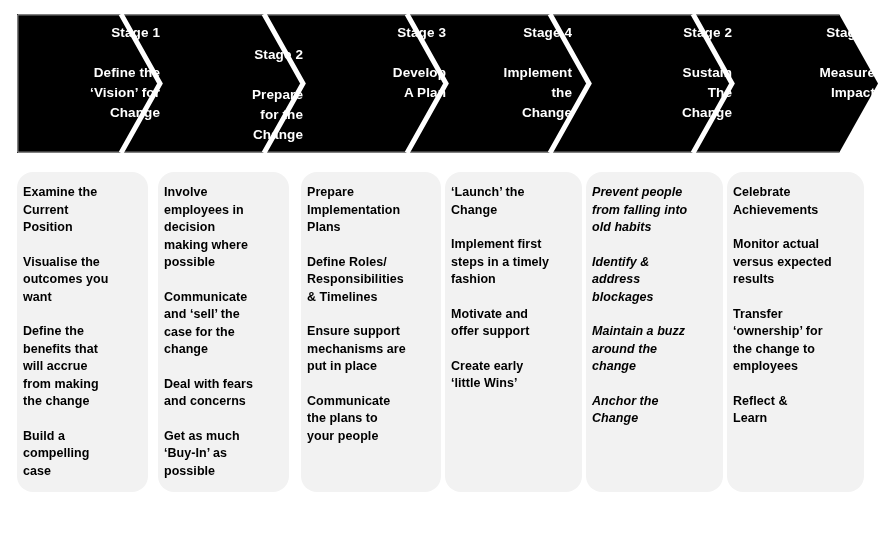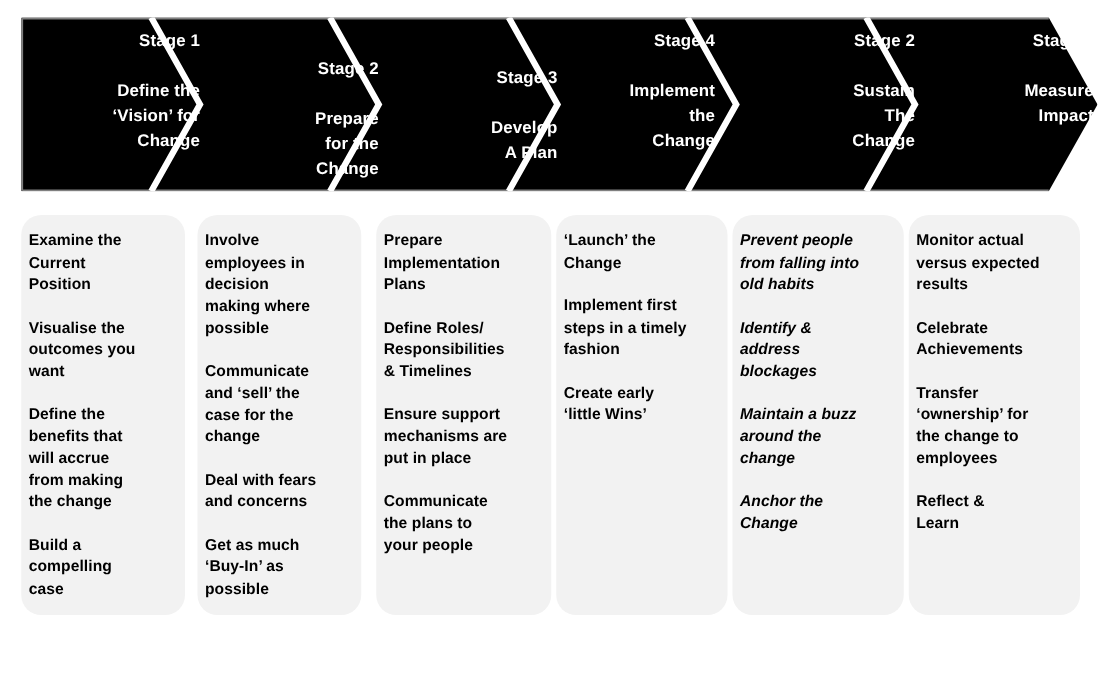--- a/index.html
+++ b/index.html
@@ -120,21 +120,21 @@
 Change</div>
     </div>
 
     <div class="stage" style="left:153px; width:133px;margin-top:22px;">
       <div class="stage-num">Stage 2</div>
       <div class="stage-title">Prepare
 for the
 Change</div>
     </div>
 
-    <div class="stage" style="left:296px; width:133px;margin-top:29px;">
+    <div class="stage" style="left:296px; width:133px;">
       <div class="stage-num">Stage 3</div>
       <div class="stage-title">Develop
 A Plan</div>
     </div>
 
     <div class="stage" style="left:422px; width:133px;">
       <div class="stage-num">Stage 4</div>
       <div class="stage-title">Implement
 the
 Change</div>
@@ -206,44 +206,46 @@
 the plans to
 your people</p>
   </div>
 
   <div class="card" style="left:428px; width:137px;">
     <p class="bullet">‘Launch’ the
 Change</p>
     <p class="bullet">Implement first
 steps in a timely
 fashion</p>
+    <p class="bullet">Motivate and
+offer support</p>
     <p class="bullet">Create early
 ‘little Wins’</p>
   </div>
 
   <div class="card" style="left:569px; width:137px;font-style:italic;">
     <p class="bullet">Prevent people
 from falling into
 old habits</p>
     <p class="bullet">Identify &amp;
 address
 blockages</p>
     <p class="bullet">Maintain a buzz
 around the
 change</p>
     <p class="bullet">Anchor the
 Change</p>
   </div>
 
   <div class="card" style="left:710px; width:137px;">
+    <p class="bullet">Celebrate
+Achievements</p>
     <p class="bullet">Monitor actual
 versus expected
 results</p>
-    <p class="bullet">Celebrate
-Achievements</p>
     <p class="bullet">Transfer
 ‘ownership’ for
 the change to
 employees</p>
     <p class="bullet">Reflect &amp;
 Learn</p>
   </div>
 
 </div>
 

